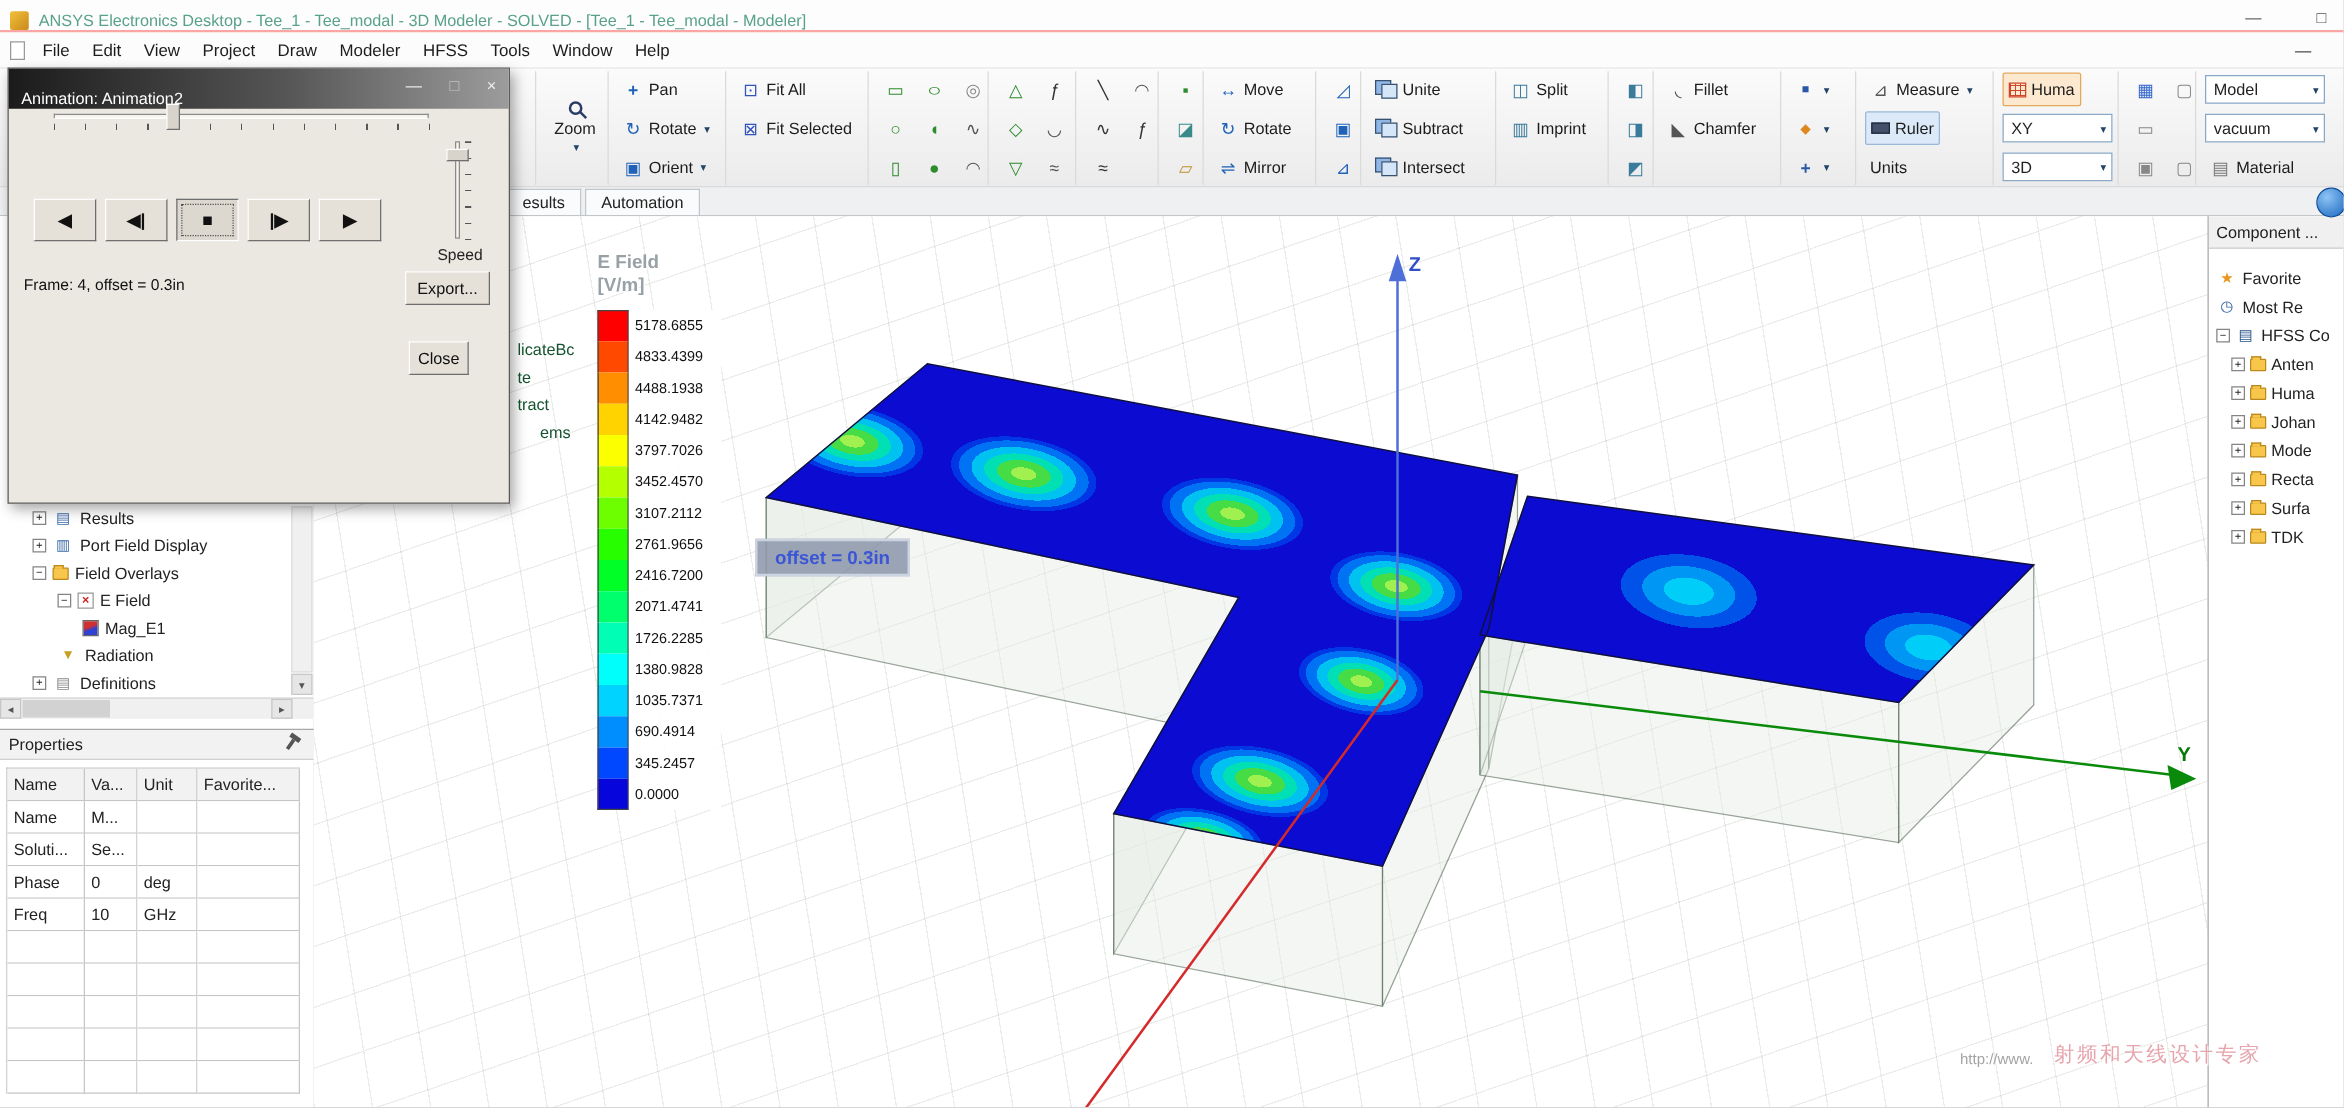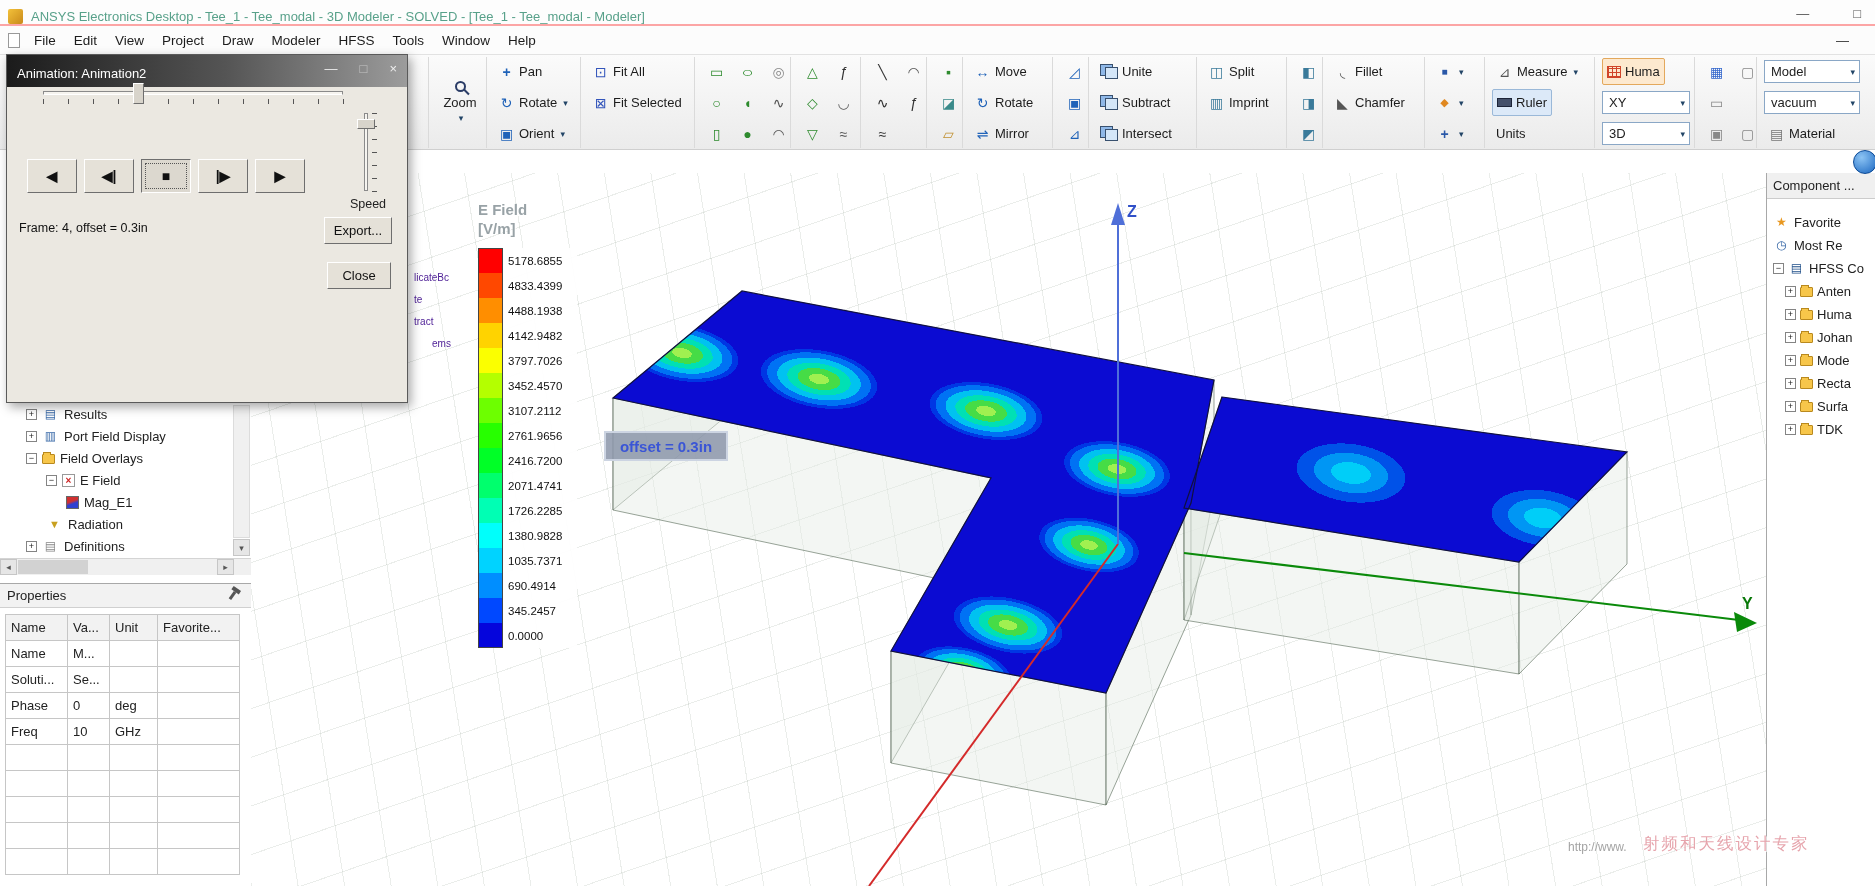--- a/index.html
+++ b/index.html
@@ -82,25 +82,25 @@
 .lv{font-size:11.5px;display:flex;align-items:center;padding:0 5px;background:rgba(255,255,255,.92);min-width:74px;color:#111}
 .offset-tag{position:absolute;left:353px;top:258px;width:124px;height:30px;background:rgba(142,153,172,.88);border:2px solid #ccd4e2;color:#3a55d6;font-weight:bold;font-size:15px;display:flex;align-items:center;justify-content:center}
 
 
 .right-panel{position:absolute;left:1766px;top:0;width:109px;height:713px;background:#fff;border-left:1px solid #a8a8a8;overflow:hidden}
 .rp-hd{height:26px;background:#f0f0f0;border-bottom:1px solid #cccccc;display:flex;align-items:center;padding:0 6px;font-size:13px;white-space:nowrap}
 .ritem{position:absolute;display:flex;align-items:center;gap:4px;height:18px;font-size:13px;white-space:nowrap}
 .bubble{position:absolute;left:1853px;top:150px;width:24px;height:24px;border-radius:50%;background:radial-gradient(circle at 35% 30%,#8cc4f4,#1a66c0);border:1px solid #0c4a96;z-index:20}
 
 
-.clip-lab{position:absolute;z-index:50;font-size:10px;color:#4c1d95;white-space:nowrap}
+.clip-lab{position:absolute;z-index:50;font-size:13px;color:#14532d;white-space:nowrap}
 
 
 .anim-dialog{position:absolute;left:6px;top:54px;width:402px;height:349px;background:#ebe8e1;border:1px solid #5a5a5a;box-shadow:3px 4px 10px rgba(0,0,0,.35);z-index:100}
-.dlg-title{height:32px;background:linear-gradient(90deg,#1b1b1b,#555 55%,#9c9c9c);color:#fff;display:flex;align-items:flex-end;padding:6px 10px;font-size:13px}
+.dlg-title{height:32px;background:linear-gradient(90deg,#1b1b1b,#555 55%,#9c9c9c);color:#fff;display:flex;align-items:flex-start;padding:16px 10px;font-size:13px}
 .dlg-ctrl{position:absolute;right:10px;top:0;height:26px;display:flex;gap:22px;align-items:center;color:#eee;font-size:13px}
 .dlg-body{position:absolute;left:0;top:26px;right:0;bottom:0}
 .hs-track{position:absolute;left:36px;top:10px;width:300px;height:4px;background:#f6f4ef;border:1px solid #8a8a8a;border-bottom-color:#fff}
 .hs-ticks{position:absolute;left:36px;top:18px;width:302px;height:5px;background:repeating-linear-gradient(90deg,#555 0 1px,transparent 1px 25px)}
 .hs-thumb{position:absolute;left:126px;top:2px;width:11px;height:21px;background:#d8d4cb;border:1px solid;border-color:#fff #6e6e6e #6e6e6e #fff}
 .play-btn{position:absolute;top:78px;width:50px;height:34px;background:#e5e1d8;border:1px solid;border-color:#fff #6e6e6e #6e6e6e #fff;display:flex;align-items:center;justify-content:center;font-size:14px;font-weight:bold;color:#111}
 .play-btn.stop{border-color:#6e6e6e #fff #fff #6e6e6e;background:#dcd8cf;outline:1px dotted #555;outline-offset:-5px}
 .vs-track{position:absolute;left:357px;top:32px;width:4px;height:78px;background:#f6f4ef;border:1px solid #8a8a8a}
 .vs-ticks{position:absolute;left:365px;top:32px;width:5px;height:79px;background:repeating-linear-gradient(0deg,#555 0 1px,transparent 1px 13px)}
 .vs-thumb{position:absolute;left:350px;top:38px;width:18px;height:10px;background:#d8d4cb;border:1px solid;border-color:#fff #6e6e6e #6e6e6e #fff}
@@ -446,20 +446,24 @@
         </div>
       <div class="tb-row">
           <span class="tb-btn">
             <i class="ic" style="color:#777">▤</i>
             <span>Material</span>
           </span>
         </div>
     </div>
   </div>
 
+  <div class="tabbar">
+    <span class="tab">esults</span>
+    <span class="tab">Automation</span>
+  </div>
 
   <div class="main">
 
     <div class="left-panel">
       <div class="tree-area">
         <div class="titem" style="left:26px;top:232px">
           <span class="exp">+</span>
           <i class="ic" style="color:#3a6aa8;font-size:12px">▤</i>
           <span>Results</span>
         </div>
@@ -809,21 +813,21 @@
       <button class="play-btn" style="left:191px">|▶</button>
       <button class="play-btn" style="left:248px">▶</button>
 
       <div class="vs-track"></div>
       <div class="vs-ticks"></div>
       <div class="vs-thumb"></div>
       <div class="speed-lab">Speed</div>
 
       <div class="frame-info">Frame: 4, offset = 0.3in</div>
       <button class="dlg-btn" style="left:317px;top:136px;width:68px;height:27px">Export...</button>
-      <button class="dlg-btn" style="left:320px;top:181px;width:64px;height:27px">Close</button>
+      <button class="dlg-btn" style="left:320px;top:192px;width:48px;height:27px">Close</button>
 
     </div>
   </div>
 
   <span class="wm2">射频和天线设计专家</span>
   <span class="wm3">http://www.</span>
 
 </div>
 
 </body></html>

